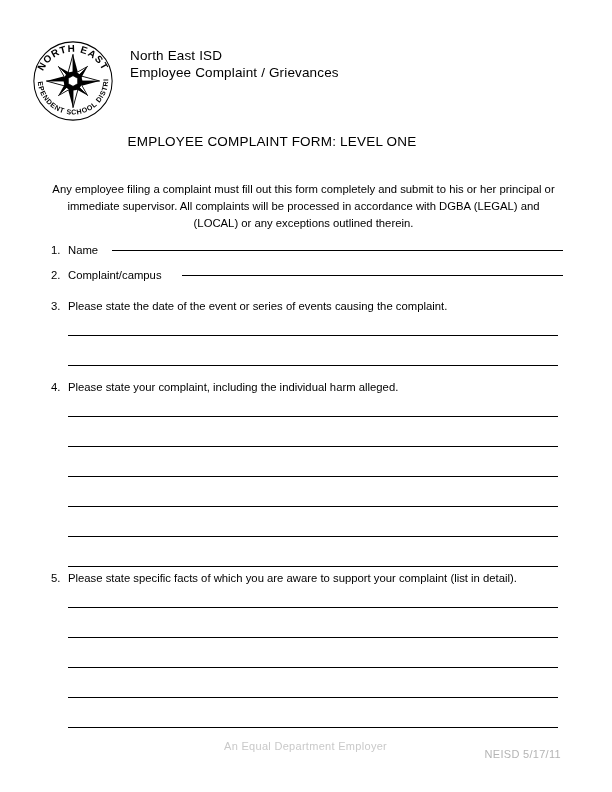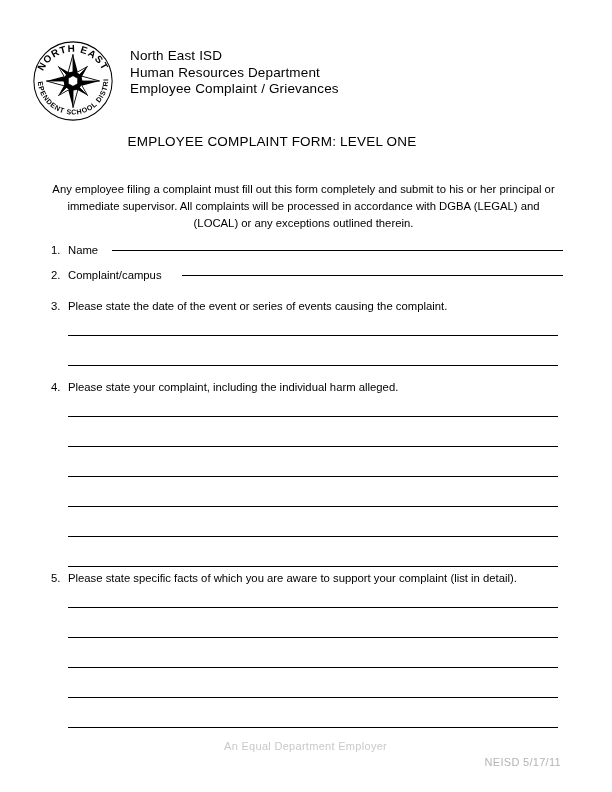--- a/index.html
+++ b/index.html
@@ -114,21 +114,21 @@
   #footer-tagline {
     position: absolute;
     left: 173px;
     top: 0;
     color: #c9c9c9;
     letter-spacing: 0.3px;
   }
   #footer-code {
     position: absolute;
     right: 0;
-    top: 16px;
+    top: 8px;
     color: #b4b4b4;
     letter-spacing: 0.3px;
     margin-left: 48px;
   }
 </style>
 </head>
 <body>
 
 <div id="letterhead">
 
@@ -176,21 +176,20 @@
         <path d="M-24,0 L-6,5 L0,0 Z"></path>
       </g>
 
       <circle cx="0" cy="0" r="11" fill="#000"></circle>
       <polygon points="0,-6.2 5.4,-3.1 5.4,3.1 0,6.2 -5.4,3.1 -5.4,-3.1" fill="#ffffff" stroke="#000" stroke-width="0.8"></polygon>
     </g>
   </svg>
 
   <div id="header-lines">
     <div class="hline">North East ISD</div>
-    <div class="hline">Human Resources Department</div>
     <div class="hline">Employee Complaint / Grievances</div>
   </div>
 </div>
 
 <div id="form-title">EMPLOYEE COMPLAINT FORM: LEVEL ONE</div>
 
 <p id="intro">Any employee filing a complaint must fill out this form completely and submit to his or her principal or immediate supervisor.  All complaints will be processed in accordance with DGBA (LEGAL) and (LOCAL) or any exceptions outlined therein.</p>
 
 <div class="q-block" style="top:243px">
   <div class="q-head">

